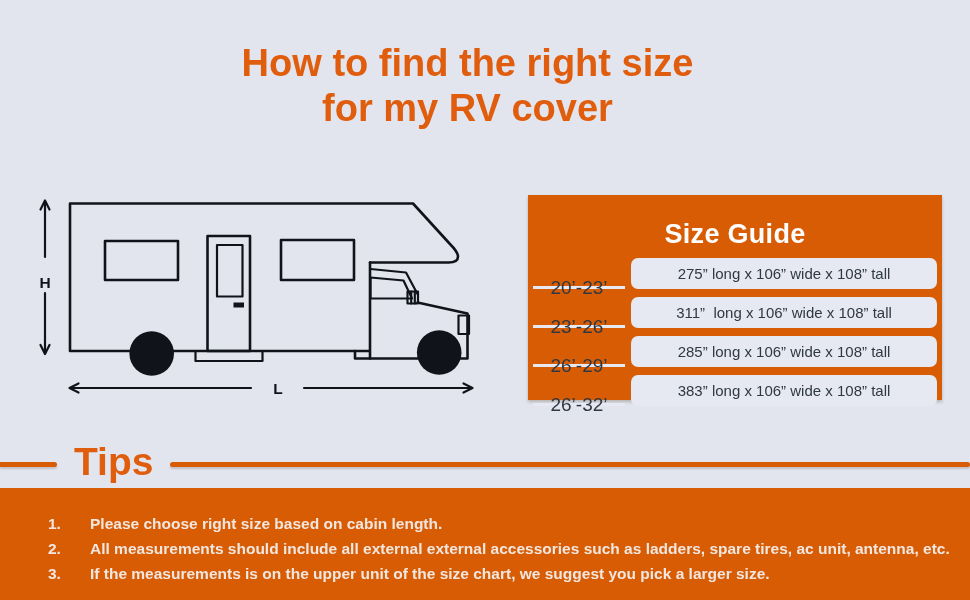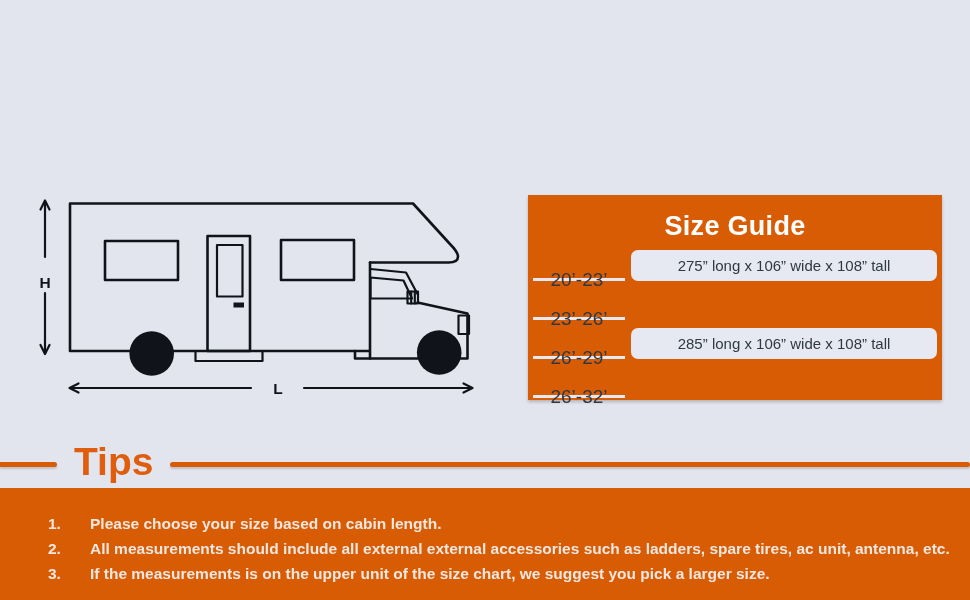--- a/index.html
+++ b/index.html
@@ -16,21 +16,21 @@
   }
   
   .rv{position:absolute;left:20px;top:180px;width:480px;height:230px;}
   .rv .ln{stroke:var(--line,#10141A);fill:none;stroke-width:2.6;stroke-linejoin:round;stroke-linecap:round;}
   .rv .ln2{stroke:var(--line,#10141A);fill:none;stroke-width:2.2;stroke-linejoin:round;stroke-linecap:round;}
   .rv .solid{fill:var(--line,#0B0B0B);stroke:none;}
   .rv text{fill:var(--line,#10141A);font-family:"Liberation Sans",sans-serif;font-weight:bold;font-size:15.5px;}
   
   .size-table{
     position:absolute;left:528px;top:195px;width:414px;height:205px;
-    background:var(--accent,#D85C04);box-sizing:border-box;padding:8px 5px;
+    background:var(--accent,#D85C04);box-sizing:border-box;padding:16px 5px;
     box-shadow:0 2px 3px rgba(60,30,5,.25);
   }
   .sg-header{
     height:47px;display:flex;align-items:center;justify-content:center;
     color:#FDFDFD;font-weight:bold;font-size:27px;letter-spacing:.3px;
   }
   .sg-row{display:flex;height:31px;margin-bottom:8px;}
   .sg-size{
     width:92px;margin-right:6px;background:var(--cell,#E6E9F2);
     display:flex;align-items:center;justify-content:center;
@@ -58,20 +58,24 @@
   .tip-item{display:flex;height:25px;align-items:center;color:var(--footer_text,#F2E7E0);
     font-size:15.5px;font-weight:600;white-space:nowrap;}
   .tip-num{width:42px;padding-left:48px;flex:none;}
   .tip-text{flex:1;}
 </style>
 </head>
 <body>
 
 <div class="canvas">
 
+  <div class="title">
+    <div>How to find the right size</div>
+    <div>for my RV cover</div>
+  </div>
 
   <svg class="rv" viewBox="0 0 480 230">
 
     <path class="ln2" d="M20.5,29.5 L25,20.5 L29.5,29.5"></path>
     <path class="ln2" d="M25,21 V77"></path>
     <text x="25" y="108" text-anchor="middle">H</text>
     <path class="ln2" d="M25,113 V173.5"></path>
     <path class="ln2" d="M20.5,165 L25,174 L29.5,165"></path>
 
     <path class="ln" d="M349.5,171 H50 V23.5 H393 L429.5,63.5 Q438,72 438,76.5 Q438,82.5 428.5,82.5 H350"></path>
@@ -101,38 +105,40 @@
   </svg>
 
   <div class="size-table">
     <div class="sg-header">Size Guide</div>
     <div class="sg-row">
       <div class="sg-size">20’-23’</div>
       <div class="sg-dims">275” long x 106” wide x 108” tall</div>
     </div>
     <div class="sg-row">
       <div class="sg-size">23’-26’</div>
+      <div class="sg-dims">311”  long x 106” wide x 108” tall</div>
     </div>
     <div class="sg-row">
       <div class="sg-size">26’-29’</div>
       <div class="sg-dims">285” long x 106” wide x 108” tall</div>
     </div>
     <div class="sg-row">
       <div class="sg-size">26’-32’</div>
+      <div class="sg-dims">383” long x 106” wide x 108” tall</div>
     </div>
   </div>
 
   <span class="tips-line left"></span>
   <div class="tips-label">Tips</div>
   <span class="tips-line right"></span>
 
   <div class="footer">
     <div class="tip-item">
       <span class="tip-num">1.</span>
-      <span class="tip-text">Please choose your size based on cabin length.</span>
+      <span class="tip-text">Please choose right size based on cabin length.</span>
     </div>
     <div class="tip-item">
       <span class="tip-num">2.</span>
       <span class="tip-text">All measurements should include all external external accessories such as ladders, spare tires, ac unit, antenna, etc.</span>
     </div>
     <div class="tip-item">
       <span class="tip-num">3.</span>
       <span class="tip-text">If the measurements is on the upper unit of the size chart, we suggest you pick a larger size.</span>
     </div>
   </div>

